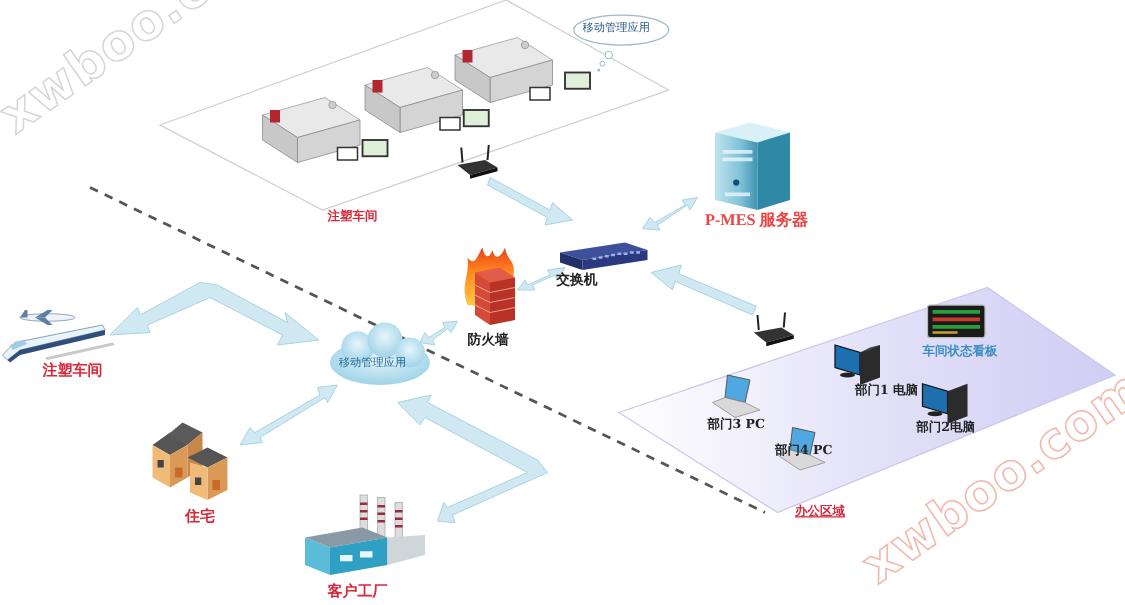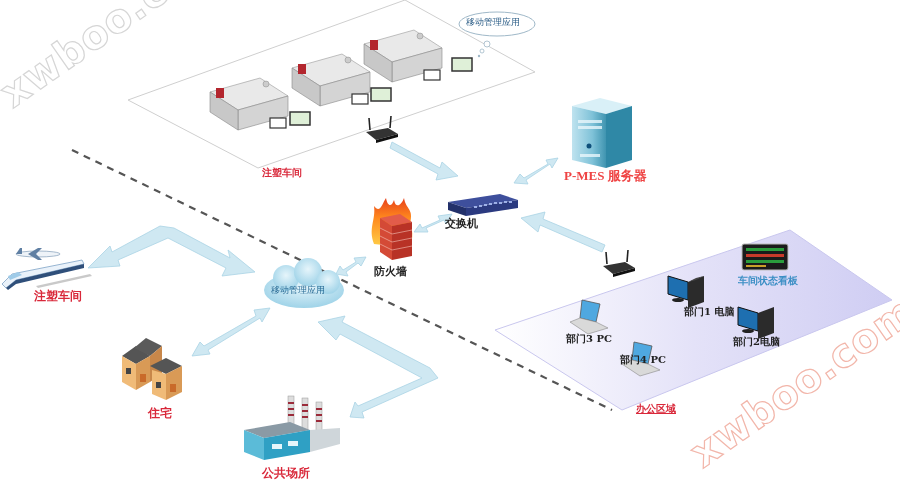--- a/index.html
+++ b/index.html
@@ -262,19 +262,19 @@
 <div class="watermark wm2">xwboo.com</div>
 
 <div class="cloud-text" style="left:466px;top:16px;color:#2a5c86;">移动管理应用</div>
 <div class="lbl lbl-red" style="left:262px;top:166px;">注塑车间</div>
 <div class="lbl lbl-server" style="left:564px;top:167px;">P-MES 服务器</div>
 <div class="lbl lbl-dark" style="left:445px;top:216px;font-size:11px;">交换机</div>
 <div class="lbl lbl-dark" style="left:374px;top:264px;font-size:11px;">防火墙</div>
 <div class="cloud-text" style="left:271px;top:284px;">移动管理应用</div>
 <div class="lbl lbl-red" style="left:34px;top:288px;font-size:12px;">注塑车间</div>
 <div class="lbl lbl-red" style="left:148px;top:405px;font-size:12px;">住宅</div>
-<div class="lbl lbl-red" style="left:262px;top:465px;font-size:12px;">公共场所</div>
+<div class="lbl lbl-red" style="left:262px;top:465px;font-size:12px;">客户工厂</div>
 <div class="lbl lbl-blue" style="left:738px;top:274px;">车间状态看板</div>
 <div class="lbl lbl-dark" style="left:684px;top:305px;">部门1  电脑</div>
 <div class="lbl lbl-dark" style="left:733px;top:335px;">部门2电脑</div>
 <div class="lbl lbl-dark" style="left:566px;top:332px;">部门3  PC</div>
 <div class="lbl lbl-dark" style="left:620px;top:353px;">部门4  PC</div>
 <div class="lbl lbl-red" style="left:636px;top:402px;text-decoration:underline;">办公区域</div>
 
 </body></html>

